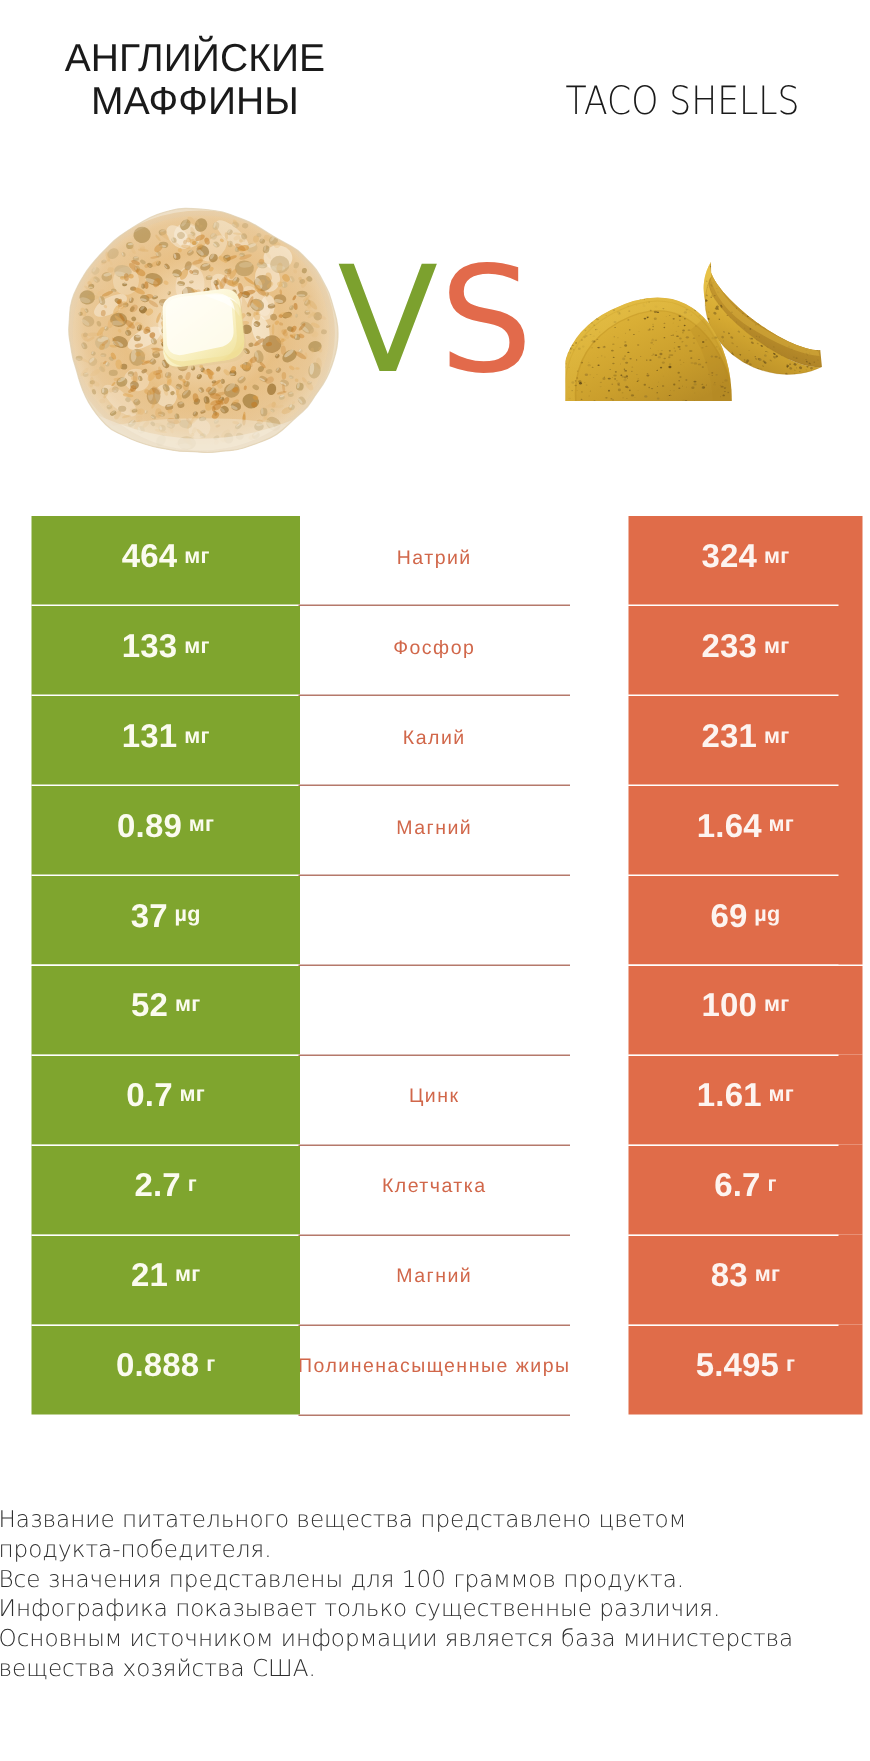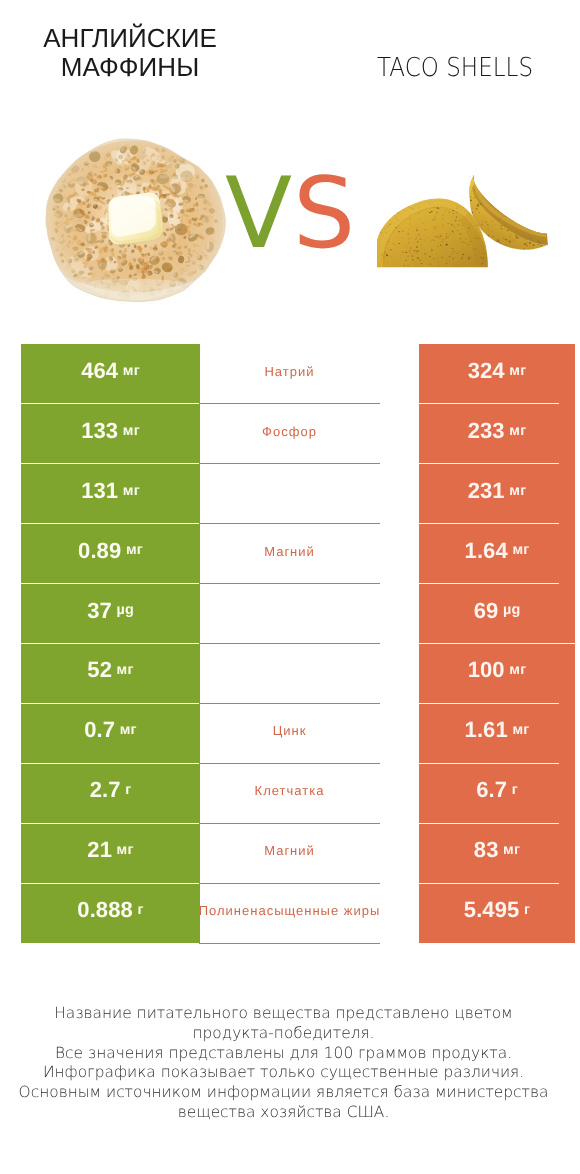--- a/index.html
+++ b/index.html
@@ -42,21 +42,21 @@
                 background:#B5796B;z-index:4;}
   .row:first-child .gapline,.row:first-child .midline{display:none;}
   #table .bottomline{position:absolute;top:598.9px;left:178px;width:181px;height:1px;
                      background:#B5796B;z-index:4;}
   .num{font-size:22px;font-weight:700;letter-spacing:.1px;position:relative;top:-3px;}
   .unit{font-size:14.4px;font-weight:700;margin-left:4.6px;letter-spacing:.2px;position:relative;top:-3.2px;}
   .midtxt{display:block;position:absolute;left:-3.5px;width:188px;top:50%;
           transform:translateY(-50%);margin-top:-2px;}
 
   
-  #footer{position:absolute;left:-1px;top:1004px;width:569px;text-align:center;
+  #footer{position:absolute;left:-1px;top:1004px;width:569px;
           color:#2f2f2f;font-family:"DejaVu Sans Light","DejaVu Sans",sans-serif;
           font-weight:200;font-size:15.4px;line-height:19.8px;letter-spacing:0px;}
   #footer div{white-space:nowrap;}
 </style>
 </head>
 <body>
 
 <div class="page">
   <div class="title" id="title-left">АНГЛИЙСКИЕ
 МАФФИНЫ</div>
@@ -2132,20 +2132,23 @@
           <span class="unit">мг</span>
         </div>
     </div>
     <div class="row" style="top:119.8px">
       <div class="gapline"></div>
       <div class="midline"></div>
       <div class="cell left">
           <span class="num">131</span>
           <span class="unit">мг</span>
         </div>
+      <div class="cell mid">
+          <span class="midtxt">Калий</span>
+        </div>
       <div class="cell right">
           <span class="num">231</span>
           <span class="unit">мг</span>
         </div>
     </div>
     <div class="row" style="top:179.7px">
       <div class="gapline"></div>
       <div class="midline"></div>
       <div class="cell left">
           <span class="num">0.89</span>

